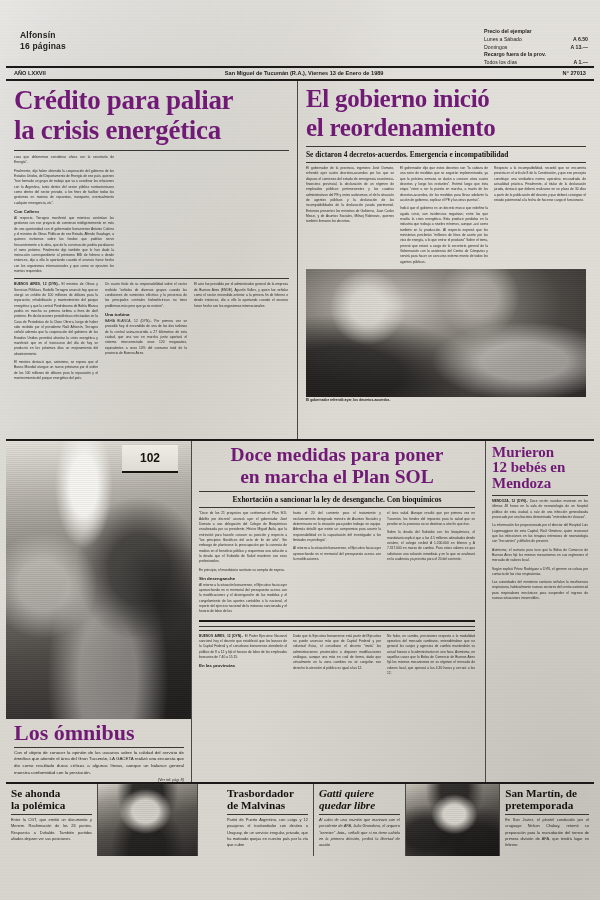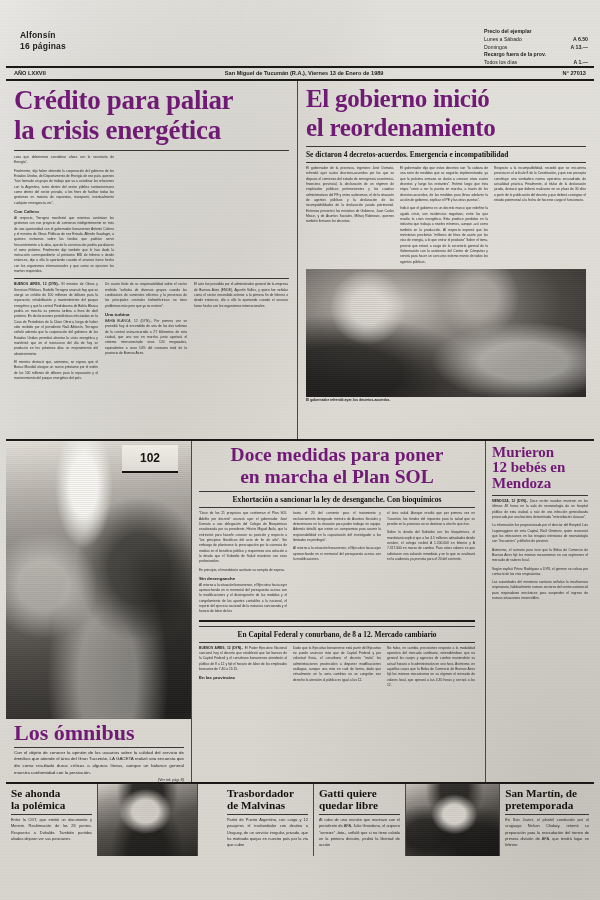--- a/index.html
+++ b/index.html
@@ -244,21 +244,20 @@
         </div>
         <div style="width:88px;">
           <div class="micro">el área salud. Aunque resultó que por primera vez en Tucumán, los fondos del impuesto para la salud que se percibe en la provincia no se destinan a otro fin que ése.</div>
           <div class="micro" style="margin-top:3px">Sobre la deuda del Subsidio con los bioquímicos, el mandatario explicó que a las 4.5 millones adeudados desde octubre, el colegio recibió A 1.200.000 en febrero y A 7.317.000 en marzo de cambio. Para estos valores es que solicitaron una solución inmediata y en lo que se analizará en la audiencia ya prevista para el 20 del corriente.</div>
         </div>
       </div>
 
       <div class="rule" style="margin:5px 0 4px;"></div>
 
       <div class="boxrule thin" style="margin:4px 0 3px"></div>
-      <div class="subbold" style="text-align:center;font-size:7.4px;">En Capital Federal y conurbano, de 8 a 12. Mercado cambiario</div>
       <div class="boxrule thin" style="margin:3px 0 3px"></div>
 
       <div style="display:flex;gap:6px;">
         <div style="width:88px;">
           <div class="micro"><span class="lead">BUENOS AIRES, 12 (DYN).-</span>
             <span>El Poder Ejecutivo Nacional sancionó hoy el decreto que estableció que los bancos de la Capital Federal y el conurbano bonaerense atenderán al público de 8 a 12 y fijó el horario de labor de los empleados bancarios de 7.40 a 15.15.</span></div>
           <div class="colhead">En las provincias</div>
         </div>
         <div style="width:88px;">
           <div class="micro">Dado que la Ejecutivo bonaerense está partir del Ejecutivo no puede anunciar más que de Capital Federal y por voluntad física, el conurbano el decreto "invita" las administraciones provinciales a disponer modificaciones análogas, aunque una más en cual de forma, dado que virtualmente en la zona cambios no se congelan ese derecho la atención al público es igual a las 12.</div>
@@ -301,21 +300,21 @@
       <div class="ph" style="background:repeating-linear-gradient(0deg, rgba(0,0,0,.10) 0 1px, rgba(255,255,255,.05) 1px 2px);opacity:.5;"></div>
     </div>
 
     <div class="bcell" style="width:96px;margin-left:24px;">
       <div class="h-b">Trasbordador</div>
       <div class="h-b">de Malvinas</div>
       <div class="boxrule thin" style="margin:3px 0 2px"></div>
       <div class="micro" style="font-size:3.9px;line-height:1.62;">Partió de Puerto Argentino, con carga y 12 pasajeros el trasbordador con destino a Uruguay, de un servicio irregular, privado, que ha motivado quejas en nuestro país por la vía que cubre</div>
     </div>
 
-    <div class="bcell" style="width:96px;">
+    <div class="bcell" style="width:96px;font-style:italic;">
       <div class="h-b">Gatti quiere</div>
       <div class="h-b">quedar libre</div>
       <div class="boxrule thin" style="margin:3px 0 2px"></div>
       <div class="micro" style="font-size:3.9px;line-height:1.62;">Al cabo de una reunión que mantuvo con el presidente de AFA, Julio Grondona, el arquero "xeneize" -foto-, señaló que si no tiene cabida en la primera división, pedirá la libertad de acción</div>
     </div>
 
     <div class="photo bphoto" style="width:98px;">
       <div class="ph" style="background:linear-gradient(160deg,#cac6bd 0%,#8d8881 22%,#4b4844 56%,#211f1d 100%);"></div>
       <div class="ph" style="background:
            radial-gradient(ellipse at 52% 42%, rgba(232,228,220,.9) 0 16%, rgba(232,228,220,0) 34%),

